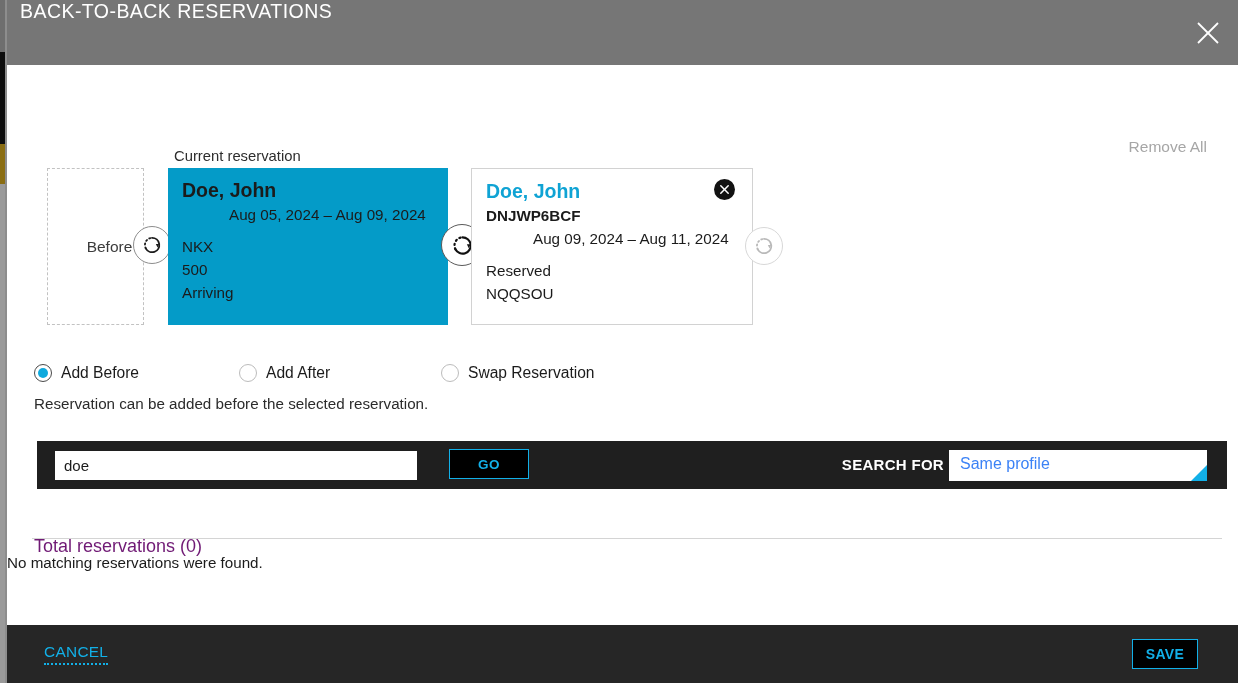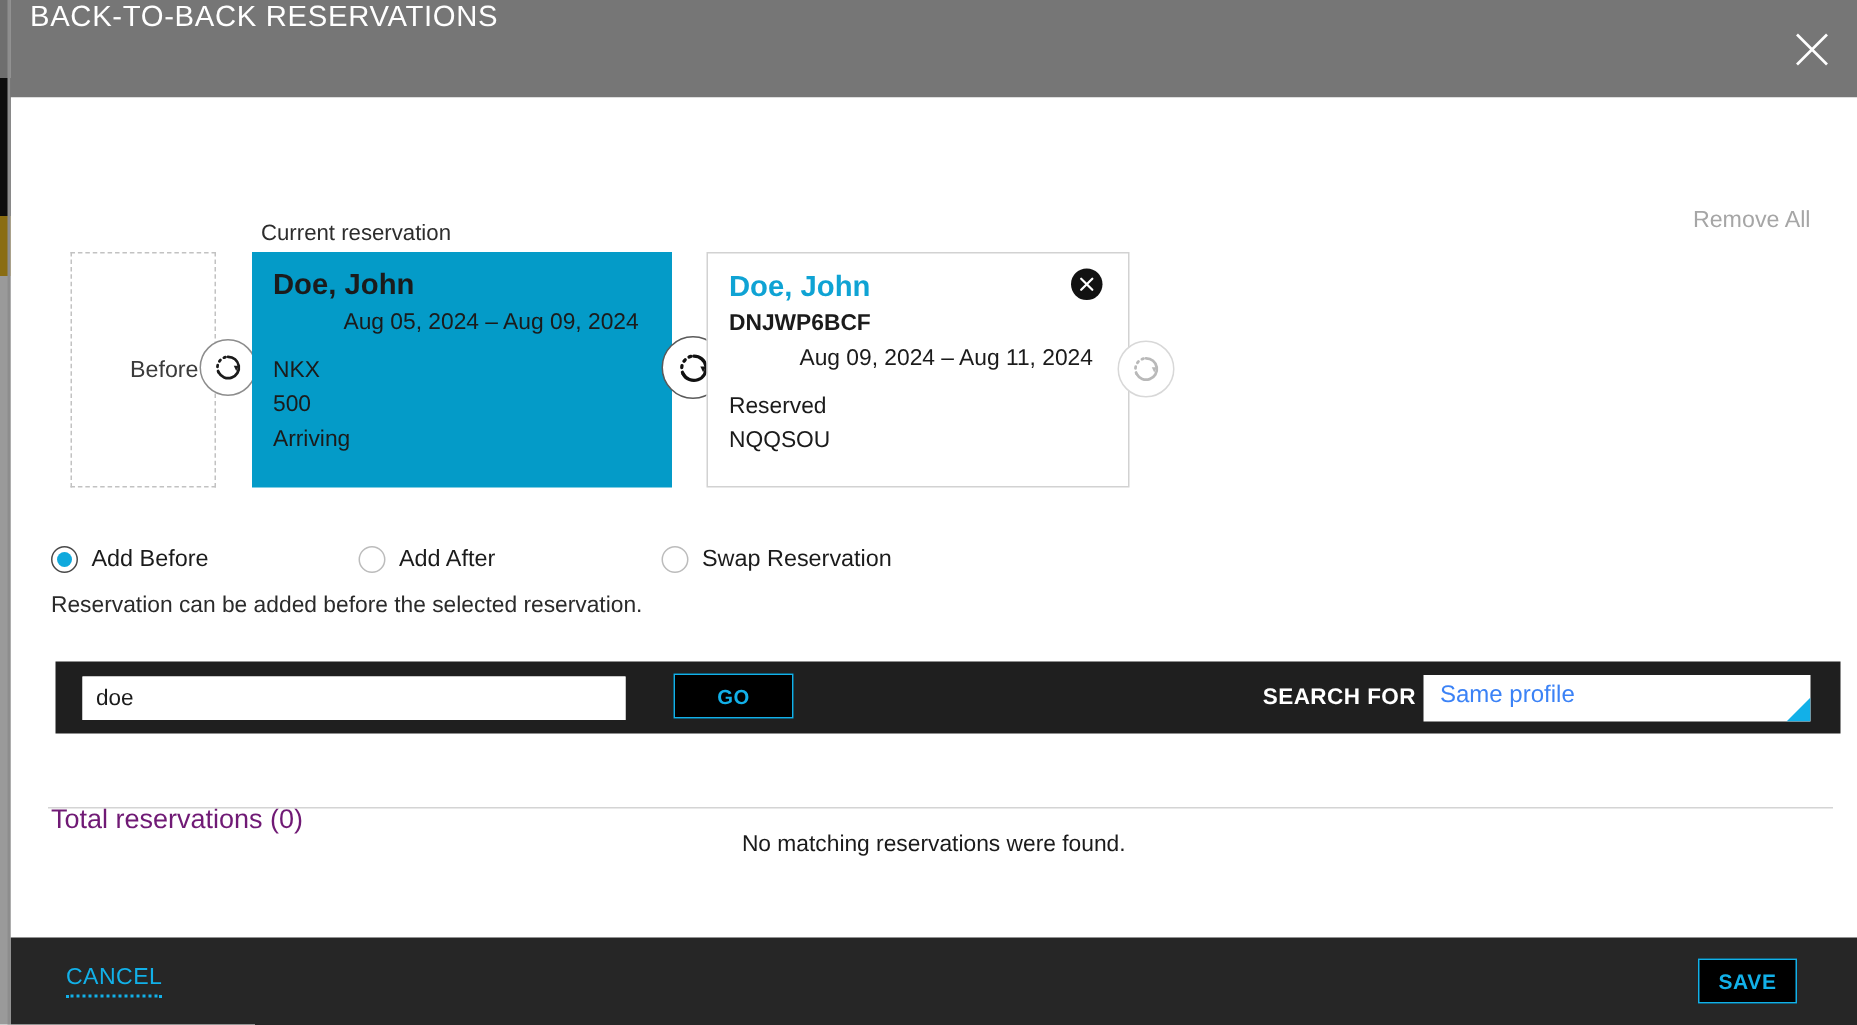--- a/index.html
+++ b/index.html
@@ -134,21 +134,21 @@
   }
   .select-wrap .corner {
     position:absolute; right: 0; bottom: 0;
     width: 0; height: 0; border-style: solid;
     border-width: 0 0 16px 16px; border-color: transparent transparent #12b0e8 transparent;
   }
 
   
   .total-label { position:absolute; left: 27px; top: 443px; font-size: 18px; color:#701a75;margin-top:28px; }
   .divider { position:absolute; left: 25px; top: 473px; width: 1190px; height: 1px; background:#d4d4d4; }
-  .no-match { position:absolute; left: 0; top: 489px; width: 1231px; text-align:center; font-size: 15.2px; color:#1b1b1b; }
+  .no-match { position:absolute; left: 0; top: 489px; width: 1231px; text-align:left; font-size: 15.2px; color:#1b1b1b; }
 
   
   .footer { position:absolute; left:0; bottom:0; width: 1231px; height: 58px; background:#262626; }
   .cancel-btn {
     position:absolute; left: 37px; top: 50%; transform: translateY(-50%);
     color:#12b0e8; font-size: 15.4px; letter-spacing:.3px;
     border-bottom: 2px dotted #12b0e8; padding-bottom: 2px; cursor:pointer;
   }
   .save-btn {
     position:absolute; right: 40px; top: 50%; transform: translateY(-50%);

